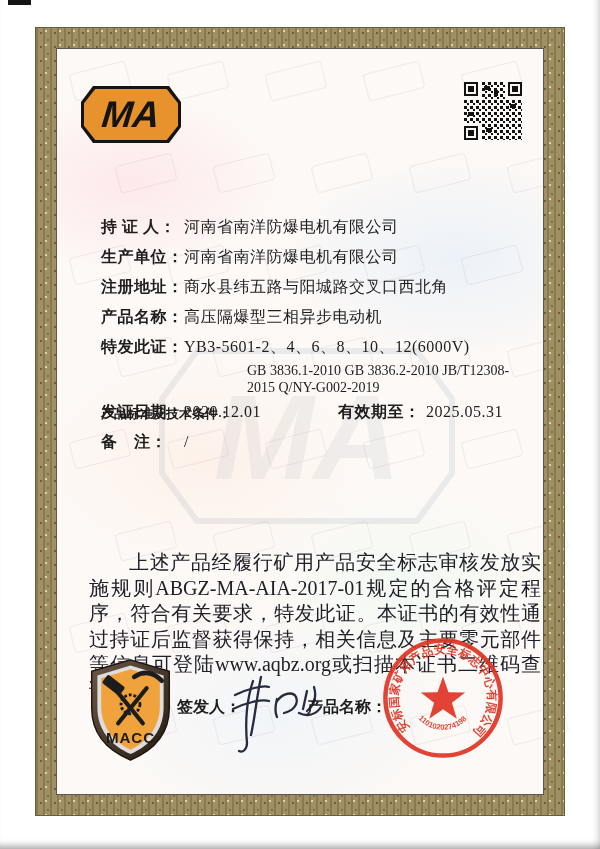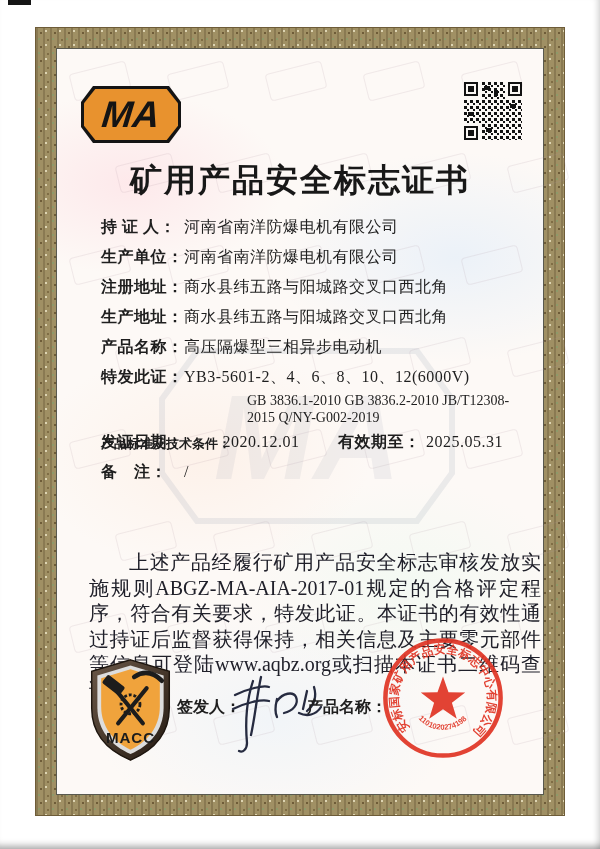--- a/index.html
+++ b/index.html
@@ -50,21 +50,21 @@
     font-size:17px;font-weight:bold;white-space:nowrap;}
   .cert-no .gap{display:inline-block;width:10px;}
   .qr{position:absolute;left:407px;top:33px;width:58px;height:58px;}
 
   .title{position:absolute;left:0;top:110px;width:100%;text-align:center;
     font-size:32px;font-weight:bold;letter-spacing:2px;color:#181818;}
 
   .fields{position:absolute;left:44px;top:163px;width:430px;}
   .row{height:30px;line-height:30px;white-space:nowrap;font-size:16px;}
   .lbl{display:inline-block;width:83px;font-weight:bold;letter-spacing:.5px;}
-  .val{letter-spacing:.5px;text-align:center;}
+  .val{letter-spacing:.5px;}
   .row-std{height:35px;line-height:17px;white-space:normal;}
   .lbl-std{display:inline-block;width:146px;font-weight:bold;font-size:13px;vertical-align:top;padding-top:1px;margin-top:42px;}
   .val-std{display:inline-block;width:282px;font-size:14px;vertical-align:top;letter-spacing:0;}
   .w154{display:inline-block;width:154px;}
   .w88{display:inline-block;width:88px;font-weight:bold;letter-spacing:.5px;}
 
   .statement{position:absolute;left:32px;top:501px;width:452px;font-size:20px;
     line-height:25.5px;text-indent:2em;text-align:justify;color:#20202a;}
 
   .badge{position:absolute;left:25px;top:608px;width:97px;height:106px;}
@@ -160,34 +160,30 @@
             <rect x="2" y="2" width="3" height="3" fill="#121212"></rect>
           <rect x="22" y="0" width="7" height="7" fill="#121212"></rect>
             <rect x="23" y="1" width="5" height="5" fill="#fbf8f5"></rect>
             <rect x="24" y="2" width="3" height="3" fill="#121212"></rect>
           <rect x="0" y="22" width="7" height="7" fill="#121212"></rect>
             <rect x="1" y="23" width="5" height="5" fill="#fbf8f5"></rect>
             <rect x="2" y="24" width="3" height="3" fill="#121212"></rect>
         </g>
       </svg>
 
-      <div class="title">矿用产品安全标志证书</div>
 
       <div class="fields">
         <div class="row">
           <span class="lbl">持 证 人：</span><span class="val">河南省南洋防爆电机有限公司</span>
         </div>
         <div class="row">
           <span class="lbl">生产单位：</span><span class="val">河南省南洋防爆电机有限公司</span>
         </div>
         <div class="row">
           <span class="lbl">注册地址：</span><span class="val">商水县纬五路与阳城路交叉口西北角</span>
-        </div>
-        <div class="row">
-          <span class="lbl">生产地址：</span><span class="val">商水县纬五路与阳城路交叉口西北角</span>
         </div>
         <div class="row">
           <span class="lbl">产品名称：</span><span class="val">高压隔爆型三相异步电动机</span>
         </div>
         <div class="row">
           <span class="lbl">特发此证：</span><span class="val">YB3-5601-2、4、6、8、10、12(6000V)</span>
         </div>
         <div class="row row-std">
           <span class="lbl-std">产品标准及技术条件：</span><span class="val-std">GB 3836.1-2010  GB 3836.2-2010 JB/T12308-2015 Q/NY-G002-2019</span>
         </div>

